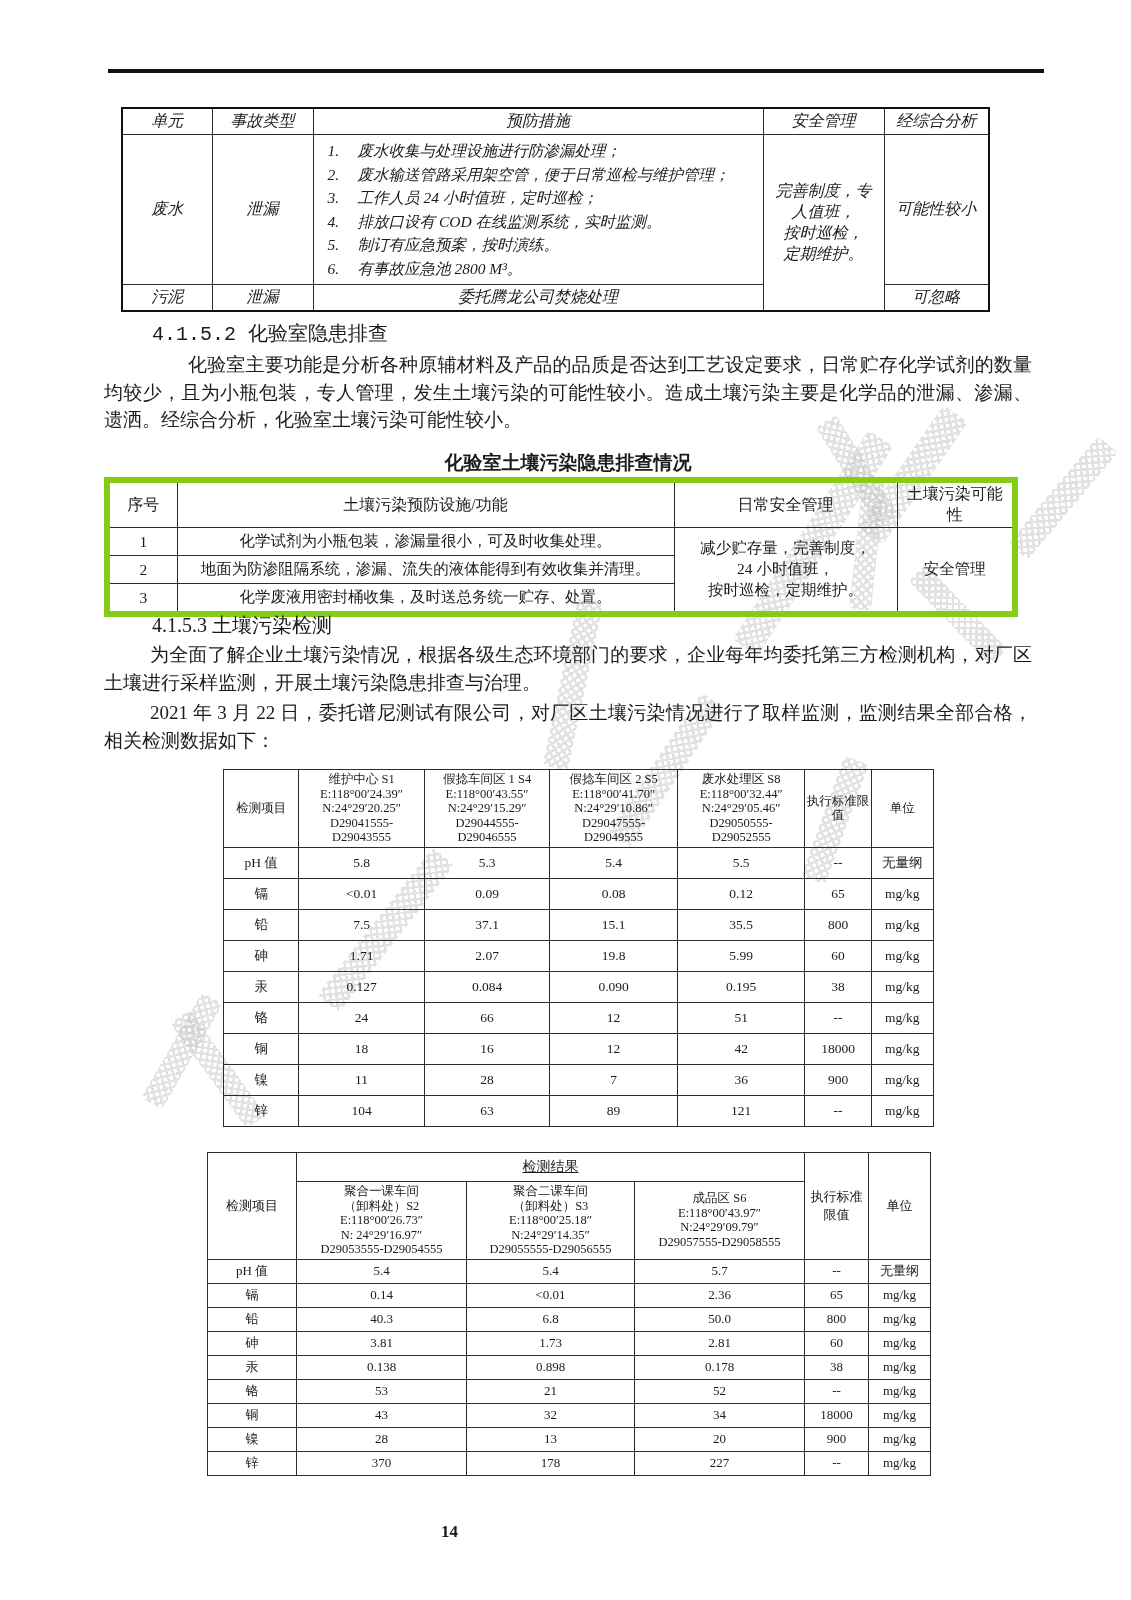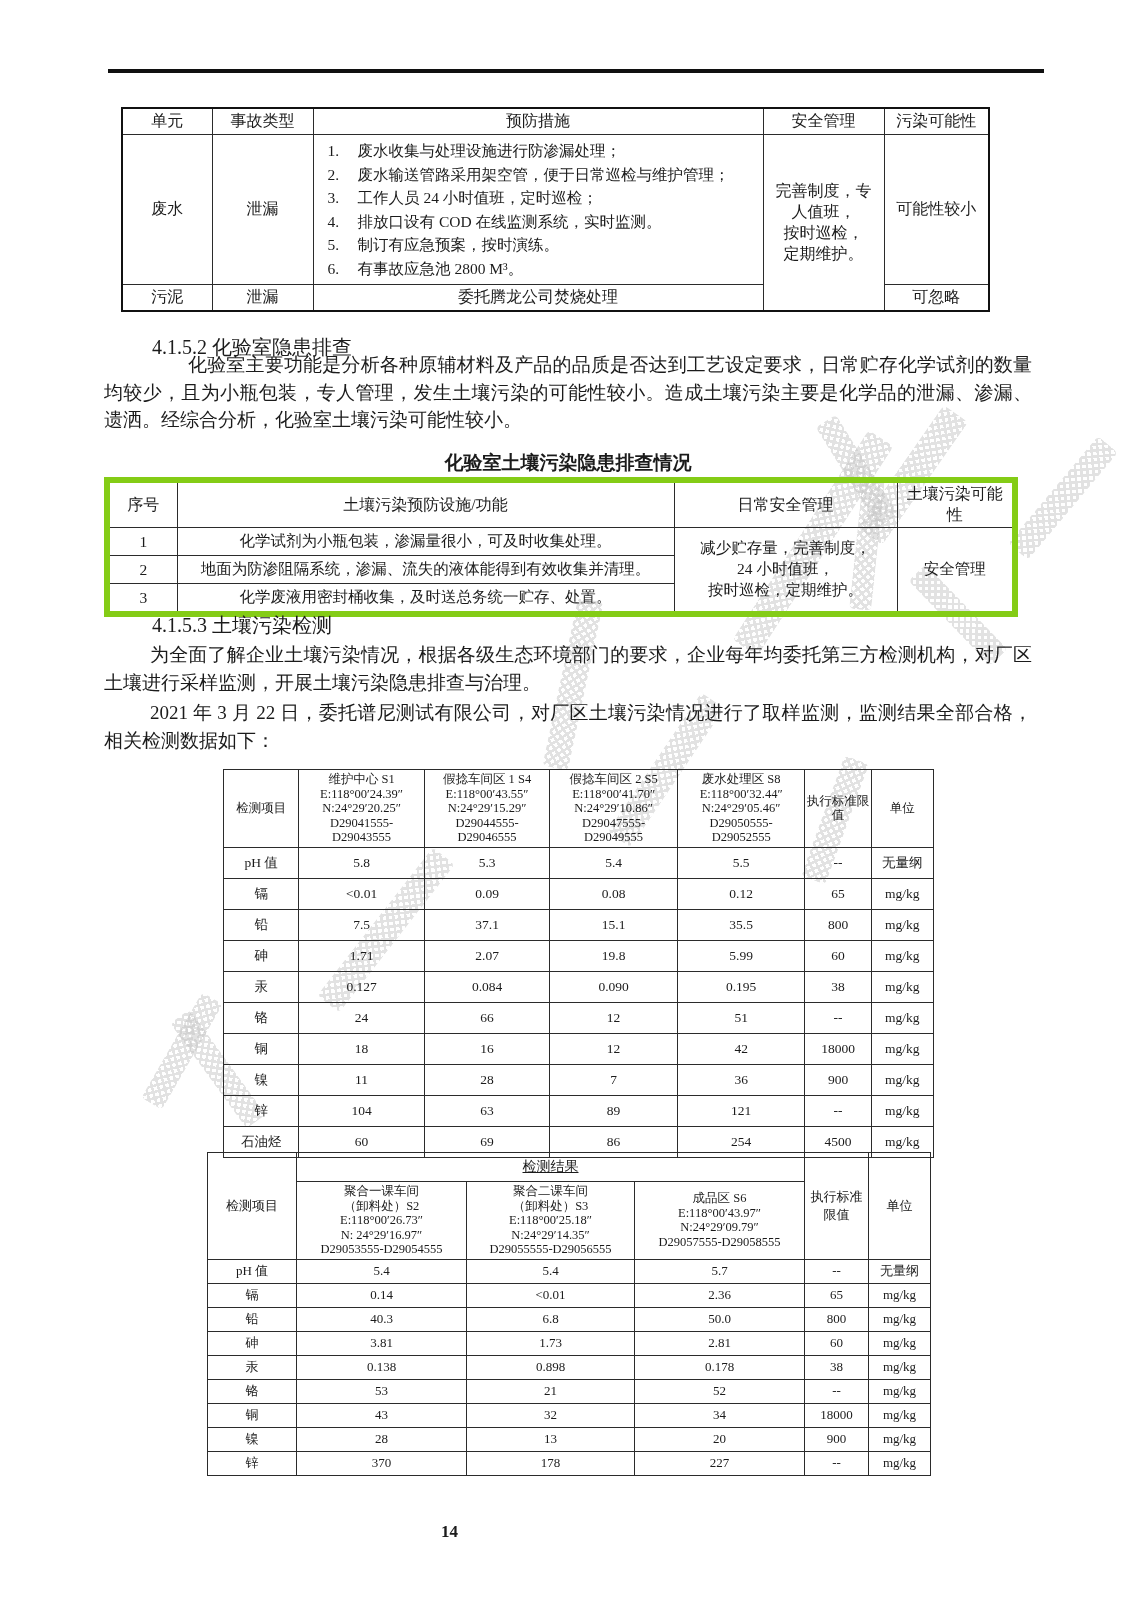--- a/index.html
+++ b/index.html
@@ -16,21 +16,21 @@
       repeating-linear-gradient(45deg,#c6c6c6 0 2.5px,transparent 2.5px 6px),
       repeating-linear-gradient(-45deg,#c6c6c6 0 2.5px,transparent 2.5px 6px);
   }
   
   .rule{position:absolute;left:108px;top:69px;width:936px;height:4px;background:#101010;}
   
   table{border-collapse:collapse;table-layout:fixed;background:transparent;}
   th,td{border:1px solid #2b2b2b;text-align:center;vertical-align:middle;
         padding:1px 3px;font-weight:normal;word-break:break-word;}
   
-  .table-a{position:absolute;left:121px;top:107px;width:694px;border:2.5px solid #111;font-size:16px;}
+  .table-a{position:absolute;left:121px;top:107px;width:694px;border:2.5px solid #111;font-size:16px;font-style:italic;}
   .table-a th{height:23px;font-size:16px;}
   .table-a td{font-size:16px;}
   .measures-cell{text-align:left;vertical-align:middle;padding:4px 6px 4px 2px;}
   .measure-list{margin:0;padding:0;list-style:none;}
   .measure-list li{display:grid;grid-template-columns:42px 1fr;line-height:23.5px;font-size:15.5px;}
   .measure-list .mnum{text-align:left;padding-left:12px;}
   .pre{white-space:pre-line;}
   .row2 td{height:23px;}
   
   .sec-heading{position:absolute;left:152px;font-size:20px;}
@@ -86,21 +86,21 @@
           <col style="width:450px">
           <col style="width:121px">
           <col style="width:105px">
         </colgroup>
       <thead>
         <tr>
           <th>单元</th>
           <th>事故类型</th>
           <th>预防措施</th>
           <th>安全管理</th>
-          <th>污染可能性</th>
+          <th>经综合分析</th>
         </tr>
       </thead>
       <tbody>
         <tr>
           <td>废水</td>
           <td>泄漏</td>
           <td class="measures-cell">
             <ol class="measure-list">
                 <li>
                   <span class="mnum">1.</span>
@@ -136,21 +136,21 @@
         </tr>
         <tr class="row2">
           <td>污泥</td>
           <td>泄漏</td>
           <td>委托腾龙公司焚烧处理</td>
           <td>可忽略</td>
         </tr>
       </tbody>
     </table>
 
-    <div class="sec-heading" style="top:334px;">4.1.5.2 化验室隐患排查</div>
+    <div class="sec-heading" style="top:320px;font-family:Liberation Mono, monospace;">4.1.5.2 化验室隐患排查</div>
     <div class="para indent-big" style="top:351px;">化验室主要功能是分析各种原辅材料及产品的品质是否达到工艺设定要求，日常贮存化学试剂的数量均较少，且为小瓶包装，专人管理，发生土壤污染的可能性较小。造成土壤污染主要是化学品的泄漏、渗漏、遗洒。经综合分析，化验室土壤污染可能性较小。</div>
 
     <div class="table-b-title">化验室土壤污染隐患排查情况</div>
     <table class="table-b">
       <colgroup>
           <col style="width:70px">
           <col style="width:497px">
           <col style="width:223px">
           <col style="width:118px">
         </colgroup>
@@ -306,29 +306,20 @@
           </tr>
           <tr>
             <td>锌</td>
             <td>104</td>
             <td>63</td>
             <td>89</td>
             <td>121</td>
             <td>--</td>
             <td>mg/kg</td>
           </tr>
-          <tr>
-            <td>石油烃</td>
-            <td>60</td>
-            <td>69</td>
-            <td>86</td>
-            <td>254</td>
-            <td>4500</td>
-            <td>mg/kg</td>
-          </tr>
         </tbody>
     </table>
 
     <table class="table-d">
       <colgroup>
           <col style="width:89px">
           <col style="width:170px">
           <col style="width:168px">
           <col style="width:170px">
           <col style="width:64px">

